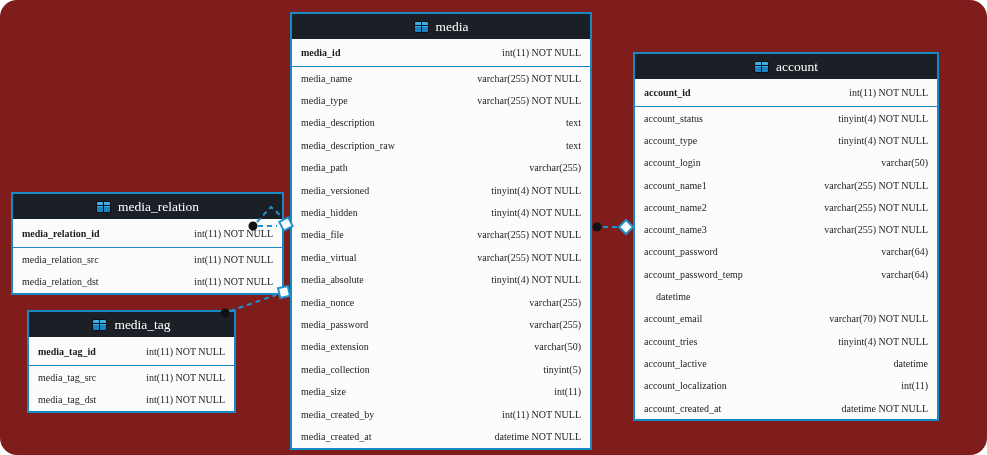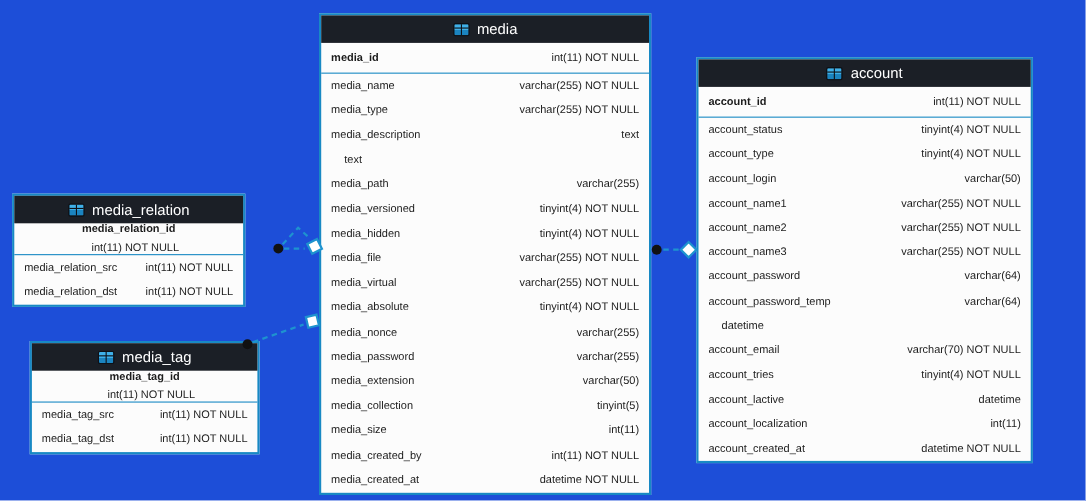--- a/index.html
+++ b/index.html
@@ -3,22 +3,22 @@
 <meta charset="utf-8">
 <style>
   :root{
     --blue:#1889c4;
     --line:#1e93cf;
     --headbg:#1b1f26;
     --rowtext:#1c1c1c;
   }
   html,body{margin:0;padding:0;background:#ffffff;}
   .canvas{
-    position:relative;width:987px;height:455px;background:#1d4ed8;
-    font-family:Liberation Sans, sans-serif;overflow:hidden;
+    position:relative;width:987px;height:455px;background:#7f1d1d;
+    font-family:Liberation Serif, serif;overflow:hidden;border-radius:17px;
   }
   .db-table{
     position:absolute;border:2px solid var(--blue);background:#fcfcfc;
     box-sizing:border-box;display:flex;flex-direction:column;
   }
   .t-head{
     height:25px;flex:0 0 25px;background:var(--headbg);color:#ffffff;
     display:flex;align-items:center;justify-content:center;gap:7px;
     font-size:13.5px;
   }
@@ -33,21 +33,21 @@
   .tbl-icon::after{
     content:"";position:absolute;top:0;bottom:0;left:6px;width:1px;background:#0d1117;
   }
   .t-pk{border-bottom:1px solid var(--blue);}
   .t-row{
     height:var(--rowh,22.4px);display:flex;align-items:center;
     justify-content:space-between;padding:0 9px;font-size:10px;
     color:var(--rowtext);white-space:nowrap;
   }
   .t-pk .t-row{height:27px;}
-  .small .t-pk .t-row{height:28px;flex-direction:column;}
+  .small .t-pk .t-row{height:28px;}
   .t-pk .c-name{font-weight:bold;}
   .c-type{margin-left:12px;}
   .rel-overlay{
     position:absolute;left:0;top:0;width:987px;height:455px;pointer-events:none;
   }
   .rel-overlay path{stroke:var(--line);stroke-width:2;stroke-dasharray:5 4;fill:none;}
   .rel-overlay circle{fill:#111111;}
   .rel-overlay polygon{fill:#ffffff;stroke:var(--line);stroke-width:2;}
 </style>
 </head>
@@ -73,20 +73,21 @@
         </div>
         <div class="t-row">
           <span class="c-name">media_type</span>
           <span class="c-type">varchar(255) NOT NULL</span>
         </div>
         <div class="t-row">
           <span class="c-name">media_description</span>
           <span class="c-type">text</span>
         </div>
         <div class="t-row">
+          <span class="c-name">media_description_raw</span>
           <span class="c-type">text</span>
         </div>
         <div class="t-row">
           <span class="c-name">media_path</span>
           <span class="c-type">varchar(255)</span>
         </div>
         <div class="t-row">
           <span class="c-name">media_versioned</span>
           <span class="c-type">tinyint(4) NOT NULL</span>
         </div>
@@ -130,21 +131,21 @@
           <span class="c-name">media_created_by</span>
           <span class="c-type">int(11) NOT NULL</span>
         </div>
         <div class="t-row">
           <span class="c-name">media_created_at</span>
           <span class="c-type">datetime NOT NULL</span>
         </div>
       </div>
   </div>
 
-  <div class="db-table small" style="left:11px;top:176px;width:212px;justify-content:center;--rowh:22.5px;">
+  <div class="db-table small" style="left:11px;top:192px;width:273px;justify-content:center;--rowh:22.5px;">
     <div class="t-head">
       <span class="tbl-icon"></span>
       <span class="t-title">media_relation</span>
     </div>
     <div class="t-pk">
         <div class="t-row">
           <span class="c-name">media_relation_id</span>
           <span class="c-type">int(11) NOT NULL</span>
         </div>
       </div>

